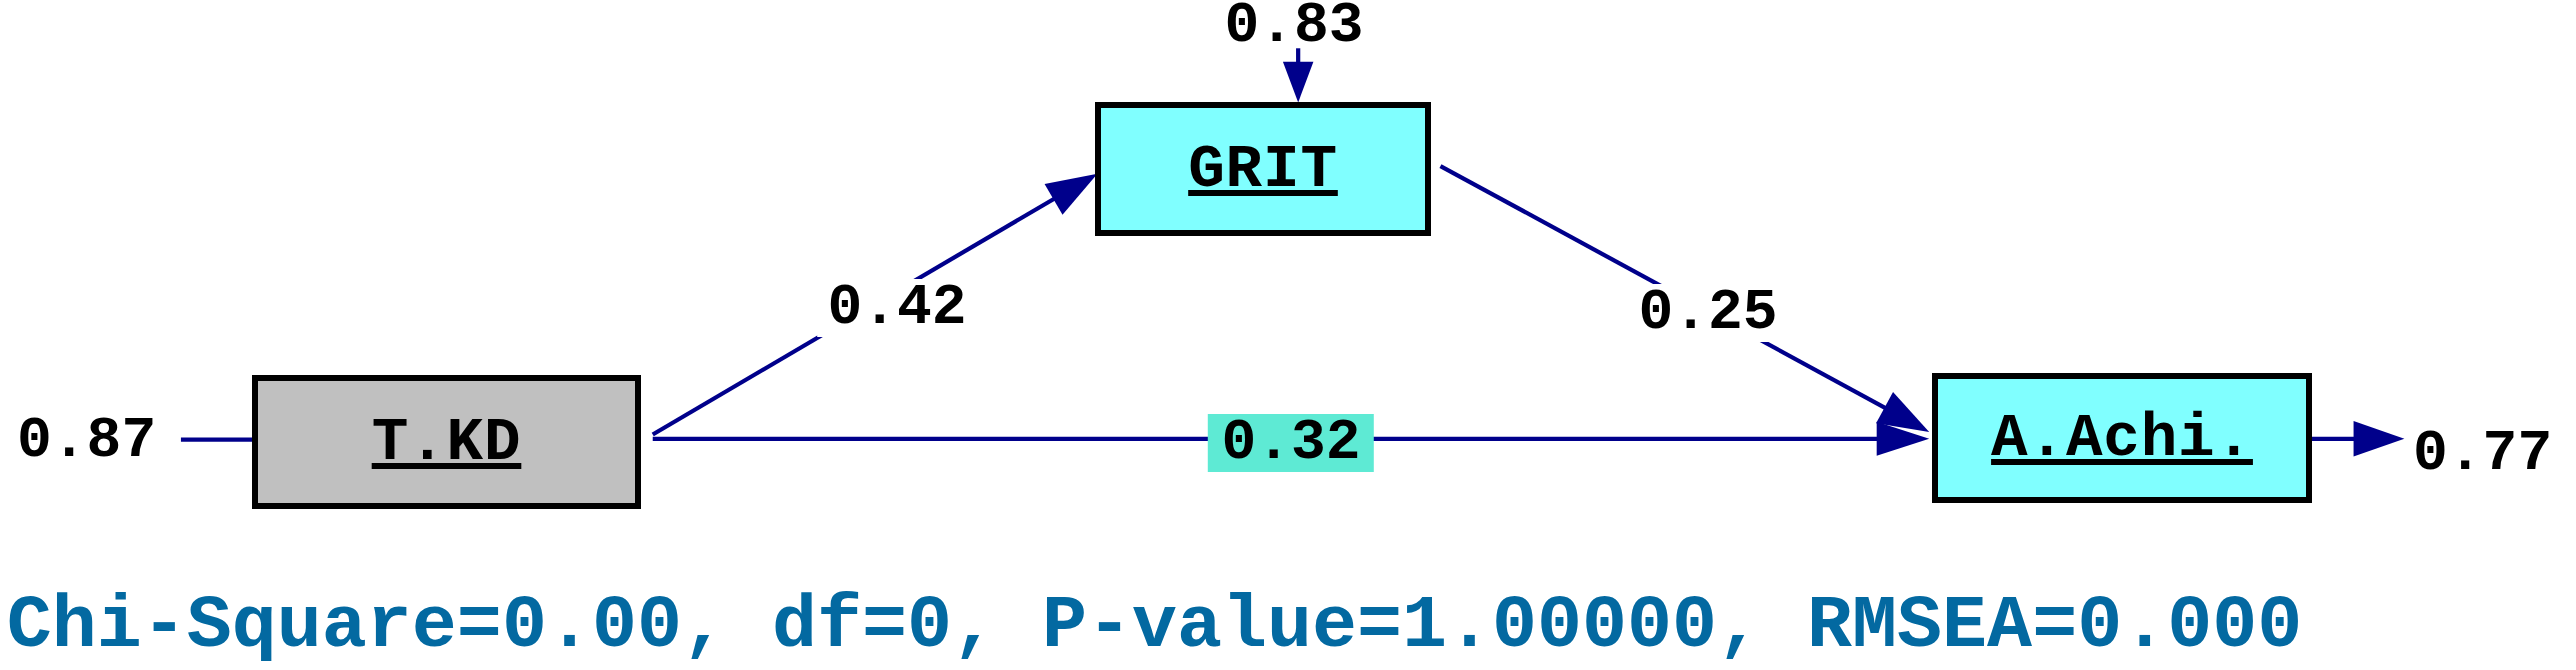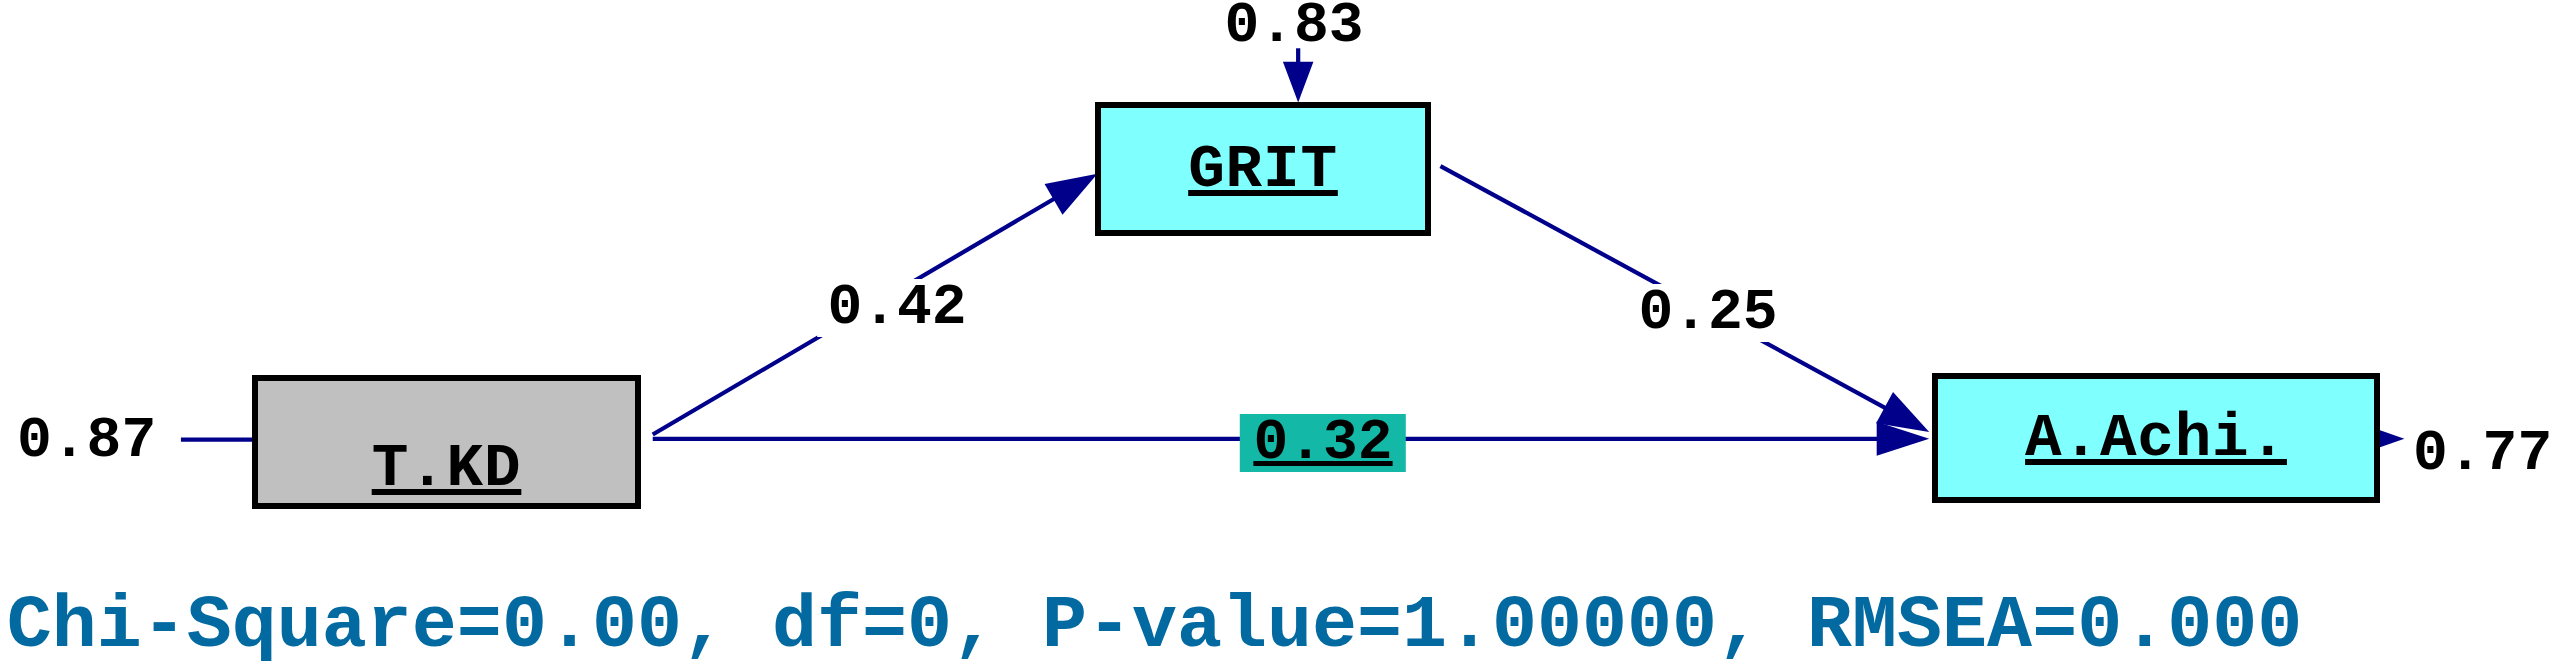--- a/index.html
+++ b/index.html
@@ -13,36 +13,36 @@
   .wires{position:absolute;left:0;top:0;width:2576px;height:670px;}
   .node{
     position:absolute;
     box-sizing:border-box;
     border:6.8px solid #000000;
     display:flex;align-items:center;justify-content:center;
     font-weight:bold;font-size:61px;color:#000000;
     letter-spacing:0.8px;
     text-decoration:underline;
   }
-  .node-exo{background:#c0c0c0;align-items:flex-end;}
+  .node-exo{background:#c0c0c0;}
   .node-endo{background:#80ffff;}
   .node-tkd{left:252px;top:375px;width:389px;height:134px;}
   .node-grit{left:1095px;top:102px;width:336px;height:134px;}
-  .node-aachi{left:1932px;top:373px;width:448px;height:130px;}
+  .node-aachi{left:1932px;top:373px;width:380px;height:130px;}
   .val{
     position:absolute;
     font-weight:bold;font-size:58px;line-height:1;color:#000000;
     white-space:nowrap;
   }
   .val-center{transform:translateX(-50%);}
   .val-100{left:17px;top:412px;}
   .val-083{left:1294px;top:-3.4px;}
   .val-042{left:897px;top:279px;background:#ffffff;padding:0 10.2px;}
   .val-025{left:1708px;top:256px;background:#ffffff;padding:0 10.2px;margin-top:28px;}
-  .val-032{left:1323px;top:414px;background:#14b8a6;padding:0 13.6px;text-decoration:underline;}
+  .val-032{left:1291px;top:414px;background:#5eead4;padding:0 13.6px;}
   .val-077{left:2413px;top:412px;margin-top:13px;}
   .fitline{
     position:absolute;left:6.8px;top:589px;
     font-weight:bold;font-size:75px;line-height:1;color:#0369a1;
     letter-spacing:0px;white-space:nowrap;
   }
 </style>
 </head>
 <body>
 

